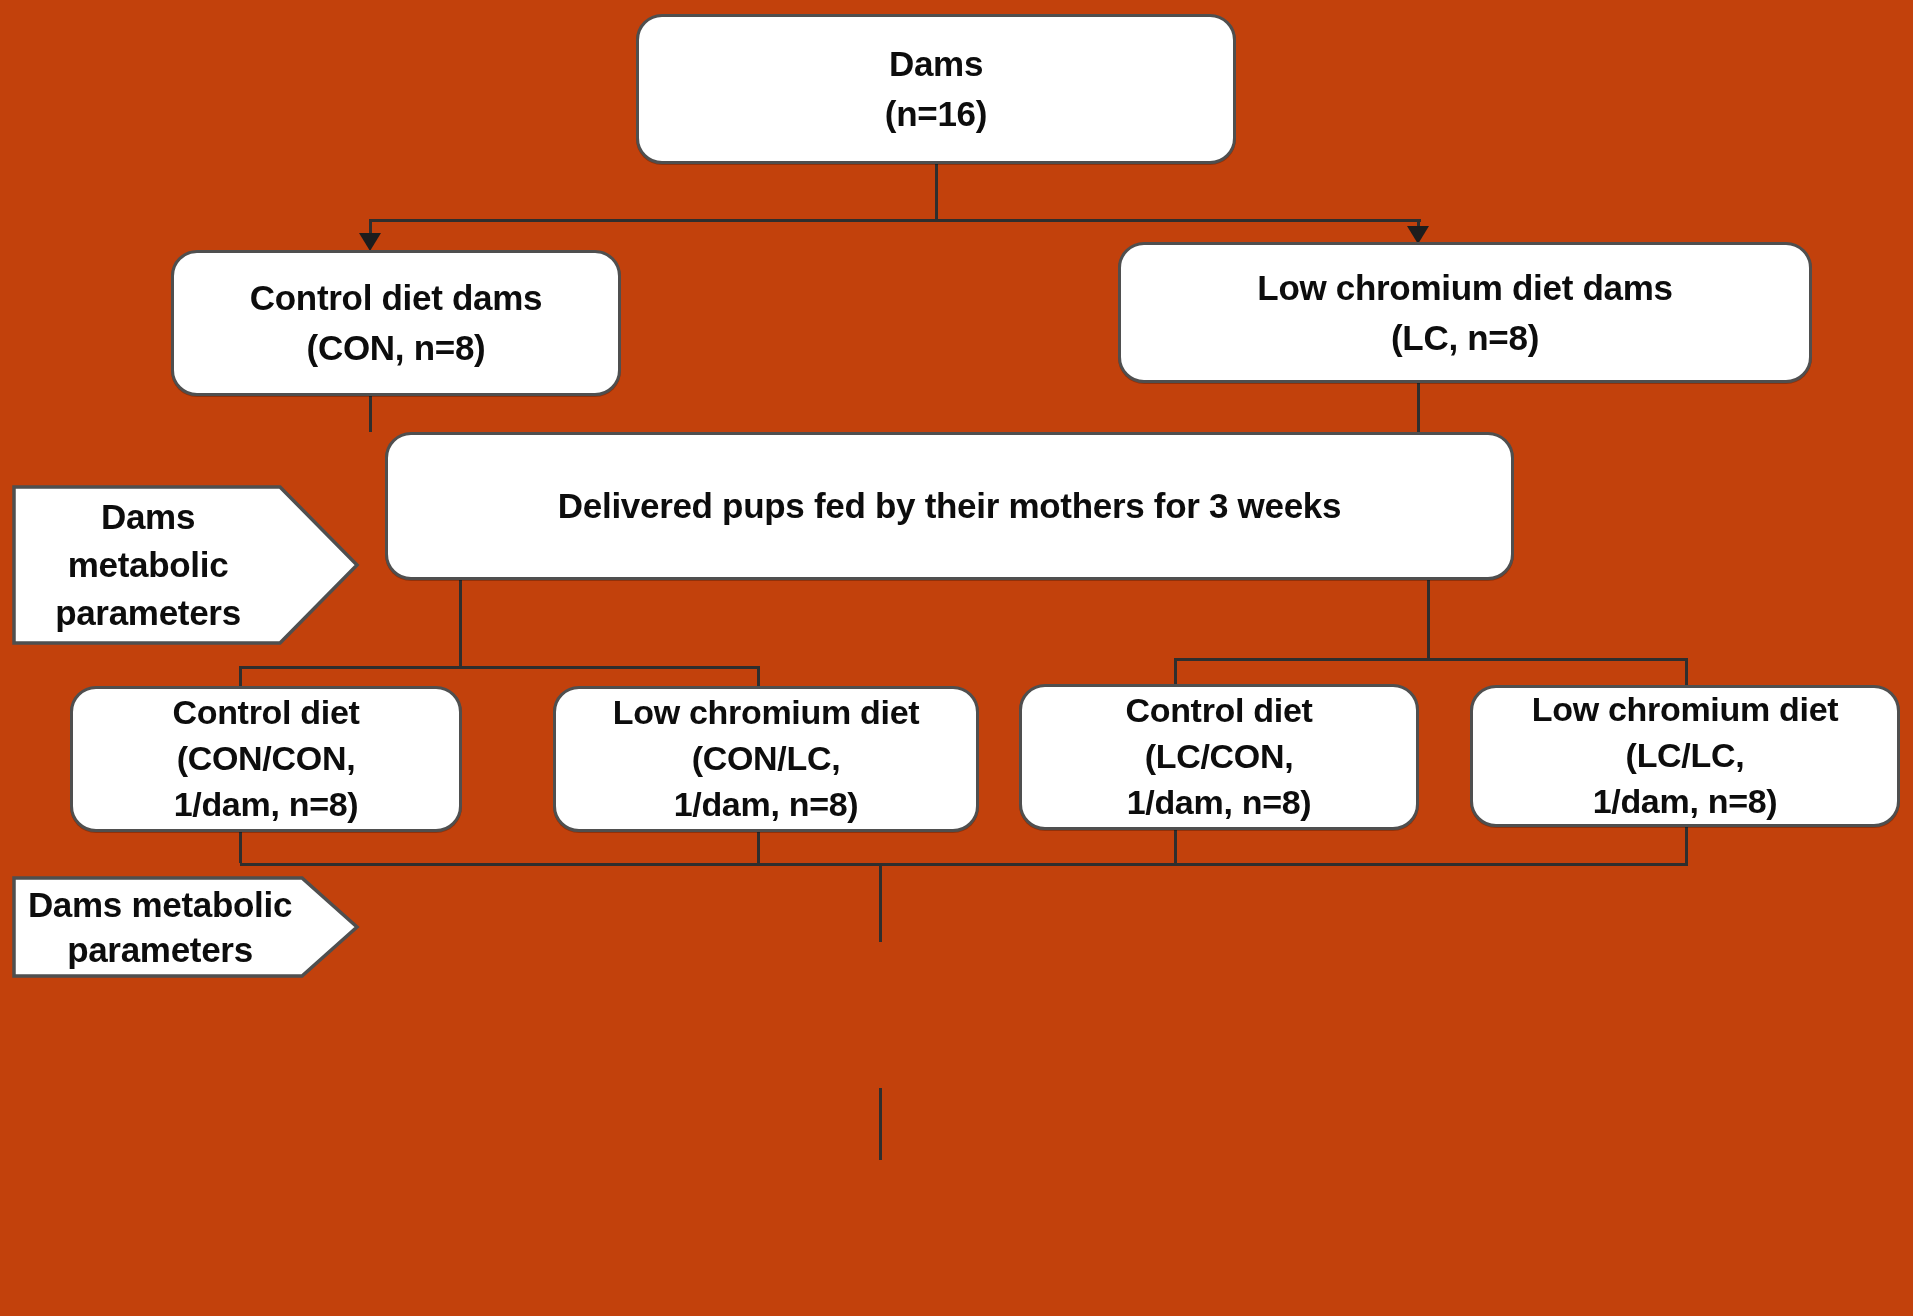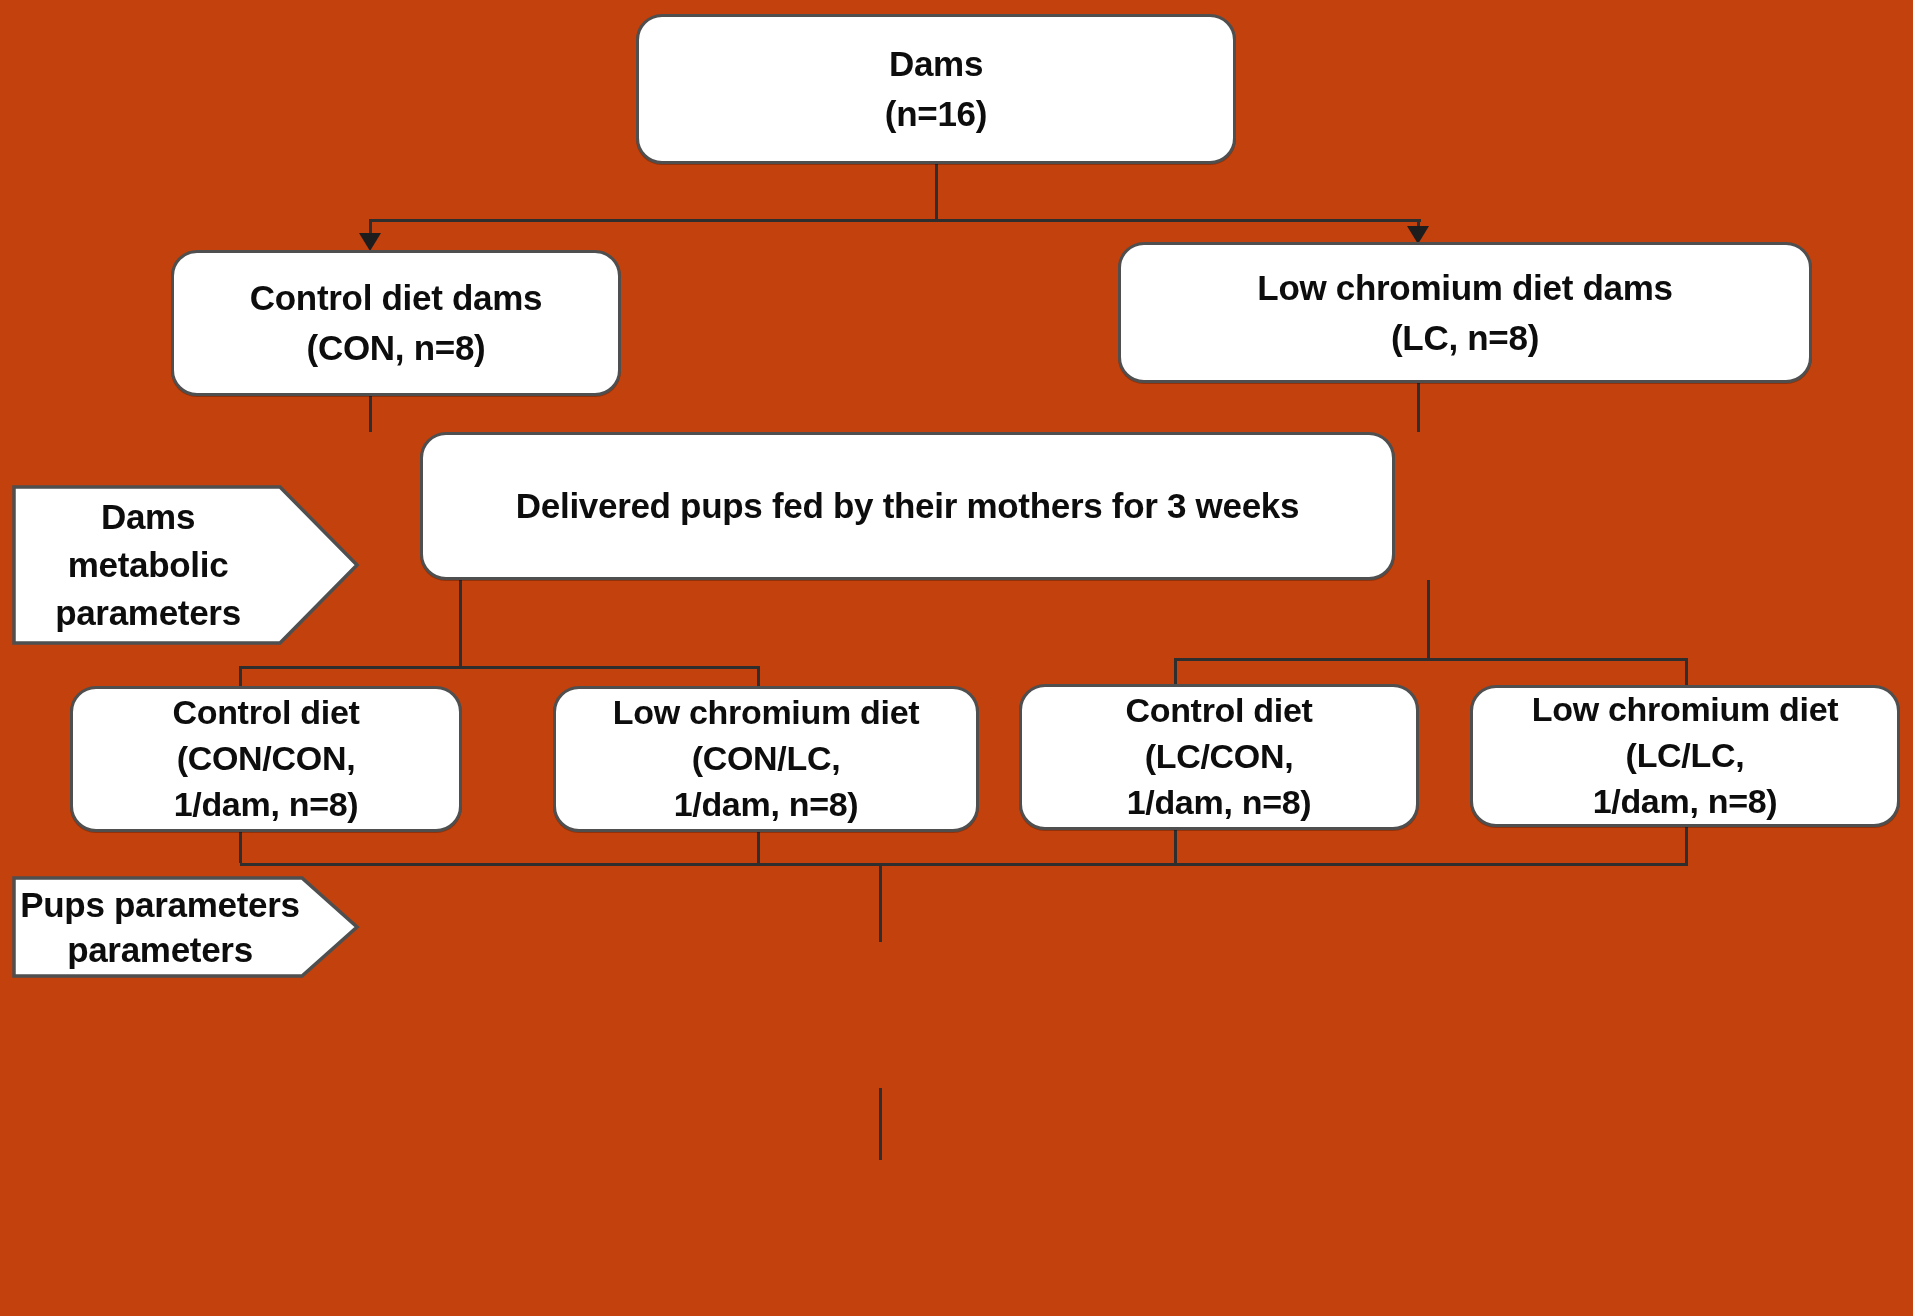--- a/index.html
+++ b/index.html
@@ -86,21 +86,21 @@
 
   <div class="node" style="left:636px;top:14px;width:600px;height:150px;">Dams
 (n=16)</div>
 
   <div class="node" style="left:145px;top:250px;width:450px;height:146px;margin-left:26px;">Control diet dams
 (CON, n=8)</div>
 
   <div class="node" style="left:1118px;top:242px;width:694px;height:141px;">Low chromium diet dams
 (LC, n=8)</div>
 
-  <div class="node" style="left:385px;top:432px;width:975px;height:148px;margin-left:35px;">Delivered pups fed by their mothers for 3 weeks</div>
+  <div class="node" style="left:385px;top:432px;width:1129px;height:148px;">Delivered pups fed by their mothers for 3 weeks</div>
 
   <div class="node" style="left:70px;top:686px;width:392px;height:146px;font-size:34px;line-height:1.35;">Control diet
 (CON/CON,
 1/dam, n=8)</div>
 
   <div class="node" style="left:553px;top:686px;width:426px;height:146px;font-size:34px;line-height:1.35;">Low chromium diet
 (CON/LC,
 1/dam, n=8)</div>
 
   <div class="node" style="left:1019px;top:684px;width:400px;height:146px;font-size:34px;line-height:1.35;">Control diet
@@ -119,17 +119,17 @@
     </svg>
     <div class="tag-label three" style="width:272px;height:160px;">Dams
 metabolic
 parameters</div>
   </div>
 
   <div class="tag" style="left:12px;top:876px;width:350px;height:102px;">
     <svg width="350" height="102" viewBox="0 0 350 102">
       <polygon points="2,2 290,2 345,51 290,100 2,100" fill="#ffffff" stroke="#4f4f4f" stroke-width="3.5"></polygon>
     </svg>
-    <div class="tag-label two" style="width:296px;height:102px;">Pups parameters
+    <div class="tag-label two" style="width:296px;height:102px;">Dams metabolic
 parameters</div>
   </div>
 
 </div>
 
 </body></html>

